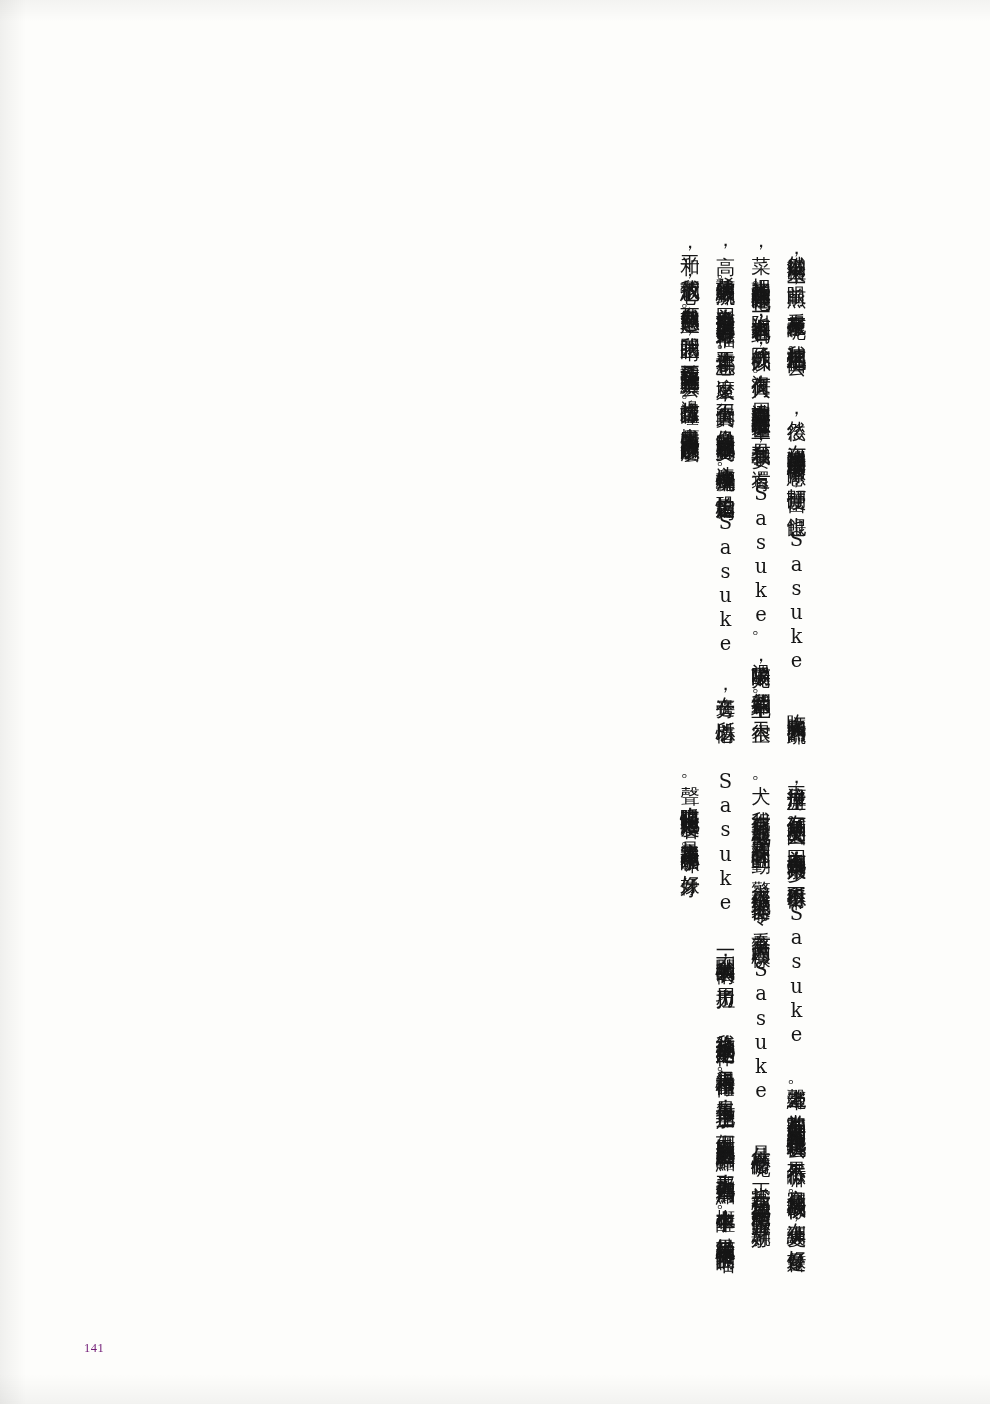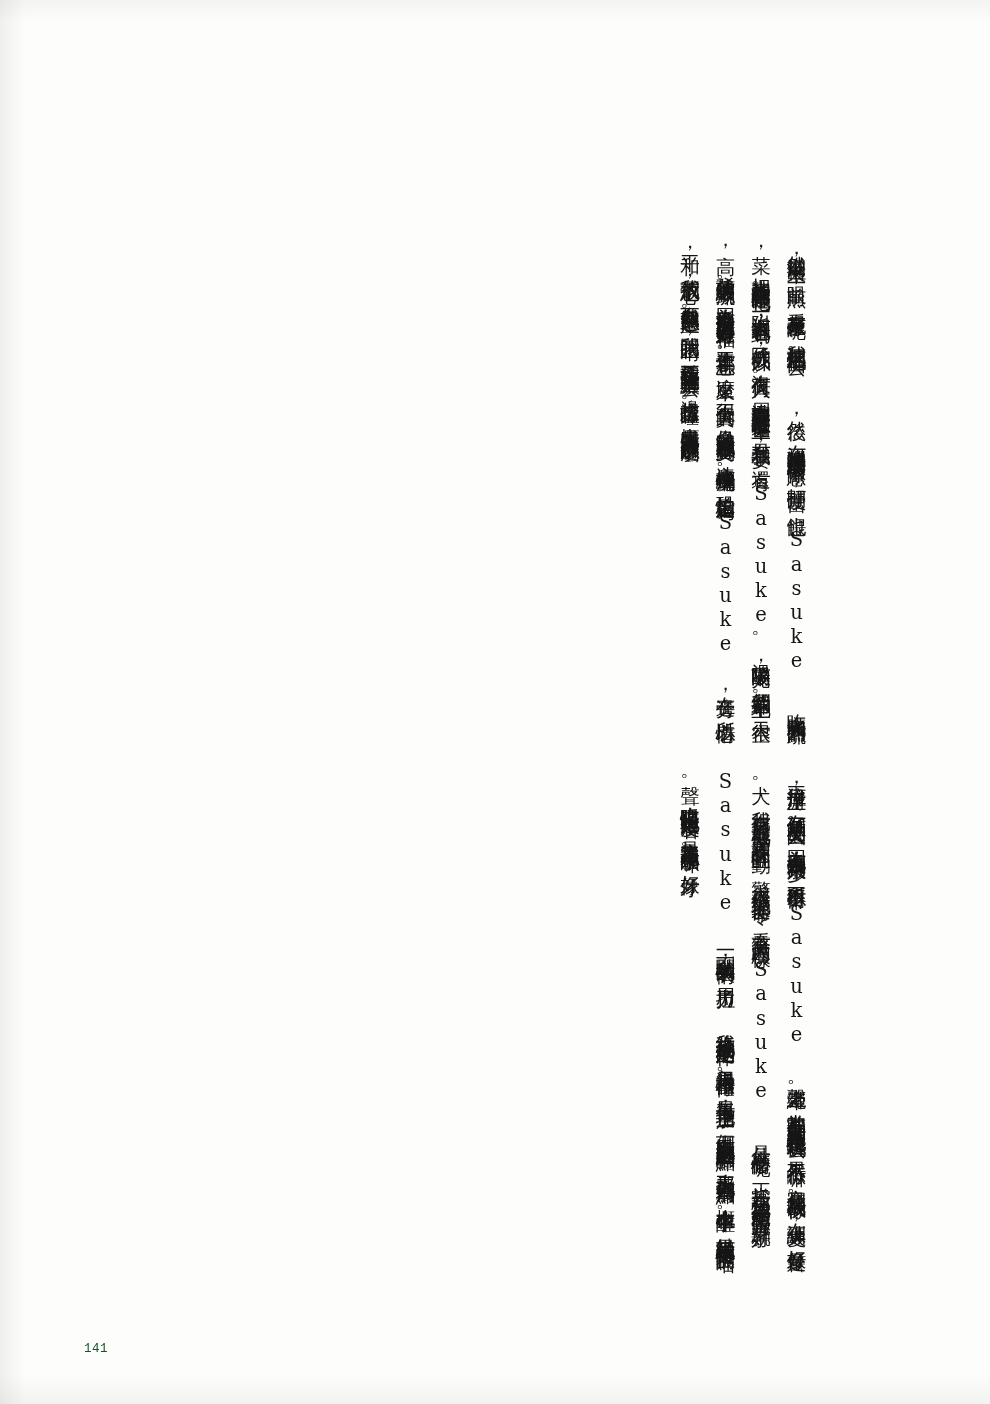--- a/index.html
+++ b/index.html
@@ -43,24 +43,24 @@
   .block-lower {
     top: 770px;
     right: 176px;
     height: 470px;
     width: 690px;
   }
   .page-number {
     position: absolute;
     left: 84px;
     bottom: 48px;
-    font-family: Liberation Mono, monospace;
+    font-family: Liberation Serif, serif;
     font-size: 12.5px;
     letter-spacing: 0.5px;
-    color: #14532d;
+    color: #701a75;
   }
   
   .edge-shadow-left {
     position: absolute;
     top: 0;
     left: 0;
     width: 26px;
     height: 100%;
     background: linear-gradient(to right, rgba(0,0,0,0.055), rgba(0,0,0,0));
     pointer-events: none;

